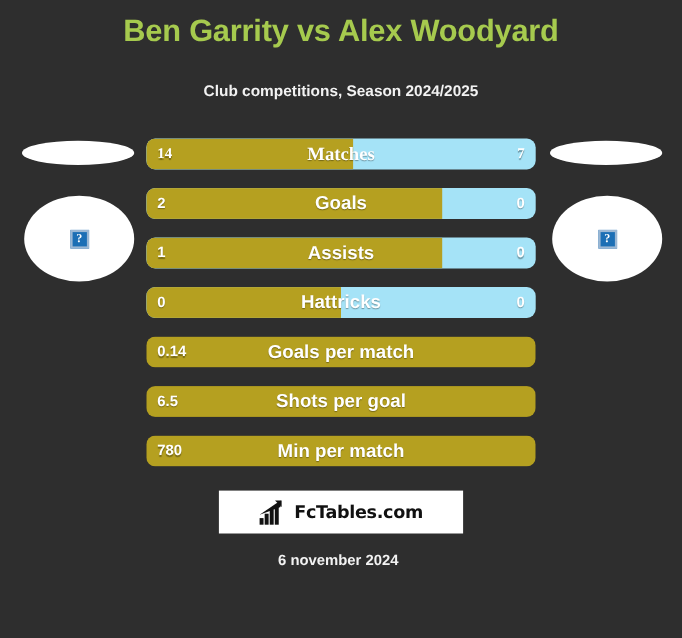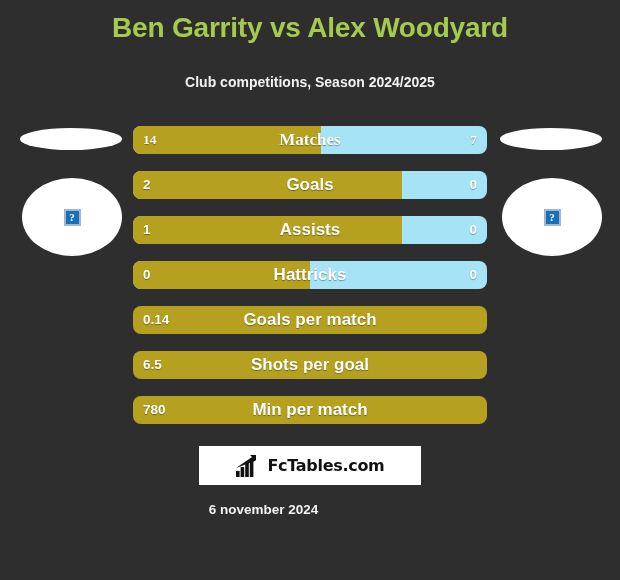--- a/index.html
+++ b/index.html
@@ -171,20 +171,21 @@
   .date {
     position: absolute;
     left: 0;
     top: 502px;
     width: 527px;
     text-align: center;
     font-size: 13.5px;
     font-weight: bold;
     color: #f2f2f2;
     white-space: nowrap;
+    padding-left: 44px;
   }
 </style>
 </head>
 <body>
 
 <div class="stage">
 
   <div class="title">Ben Garrity vs Alex Woodyard</div>
   <div class="subtitle">Club competitions, Season 2024/2025</div>
 

